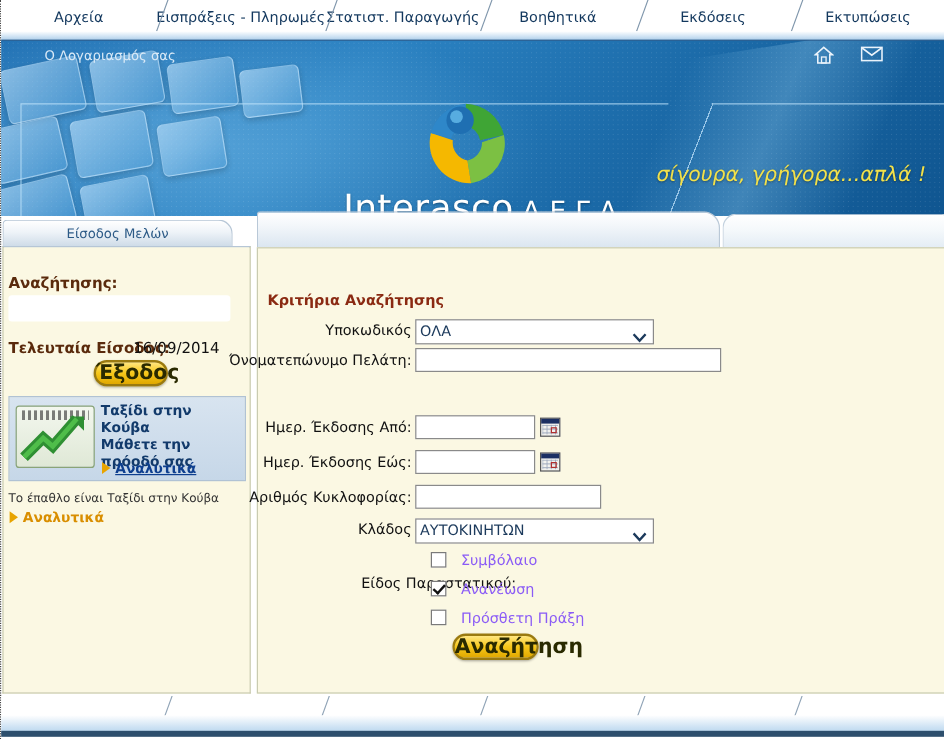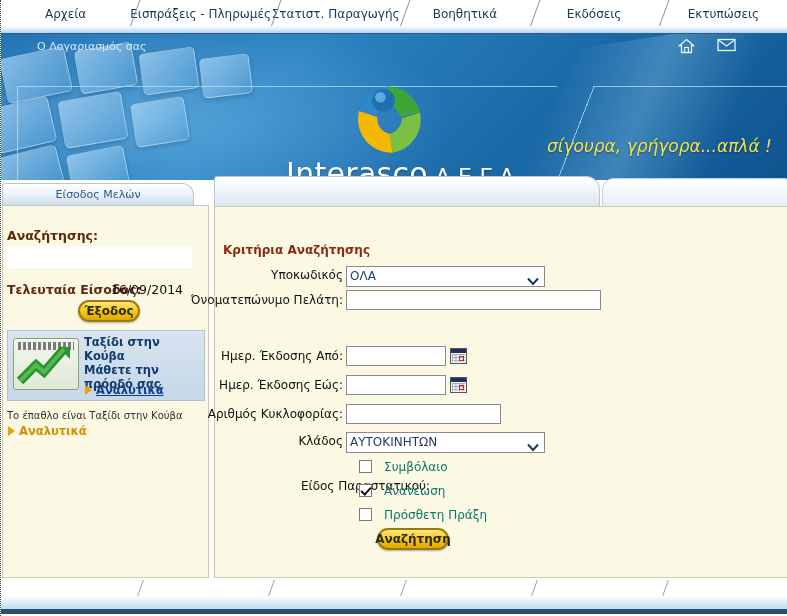--- a/index.html
+++ b/index.html
@@ -174,22 +174,22 @@
   .last-date {
     position: absolute; left: 108px; top: 76px;
     font-size: 12.5px; color: #111; white-space: nowrap;
   }
   .btn-yellow {
     position: absolute;
     border: 2px solid #9a7a10;
     border-radius: 12px;
     background: linear-gradient(to bottom, #ffe680 0%, #f7c81c 48%, #e0a800 100%);
     color: #2a2a00;
-    font-size: 12px; font-weight: bold;
-    display: flex; align-items: center; justify-content: center;
+    font-size: 17px; font-weight: bold;
+    display: flex; align-items: center; 
     cursor: pointer;
     box-shadow: 0 1px 2px rgba(0,0,0,0.3);
   }
   .btn-logout { left: 75px; top: 94px; width: 62px; height: 22px; }
 
   .promo {
     position: absolute; left: 4px; top: 124px;
     width: 198px; height: 71px;
     background: linear-gradient(to bottom, #d8e4f0 0%, #c6d7e8 100%);
     border: 1px solid #b0c2d4;
@@ -351,21 +351,21 @@
   }
   .cb.checked::after {
     content: "";
     position: absolute; left: 3px; top: 0px;
     width: 4px; height: 8px;
     border: solid #111;
     border-width: 0 2px 2px 0;
     transform: rotate(42deg);
   }
   .cb-label {
-    font-size: 12px; color: #0f766e;
+    font-size: 12px; color: #8b5cf6;
     margin-left: 7px;
     vertical-align: middle;
     white-space: nowrap;
   }
   .btn-search {
     left: 162px; top: 321px; width: 72px; height: 22px;
     position: absolute;
   }
   .lbl-doctype {
     position: absolute; left: 86px; top: 272px;

